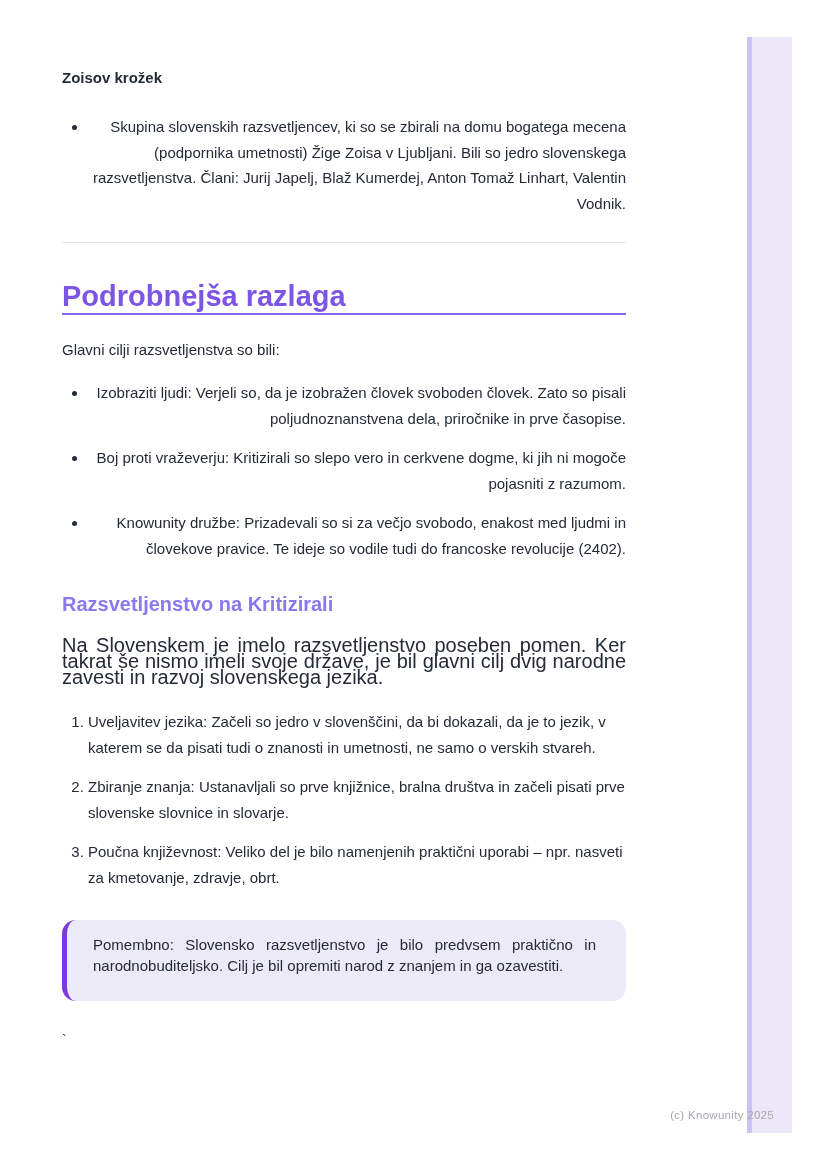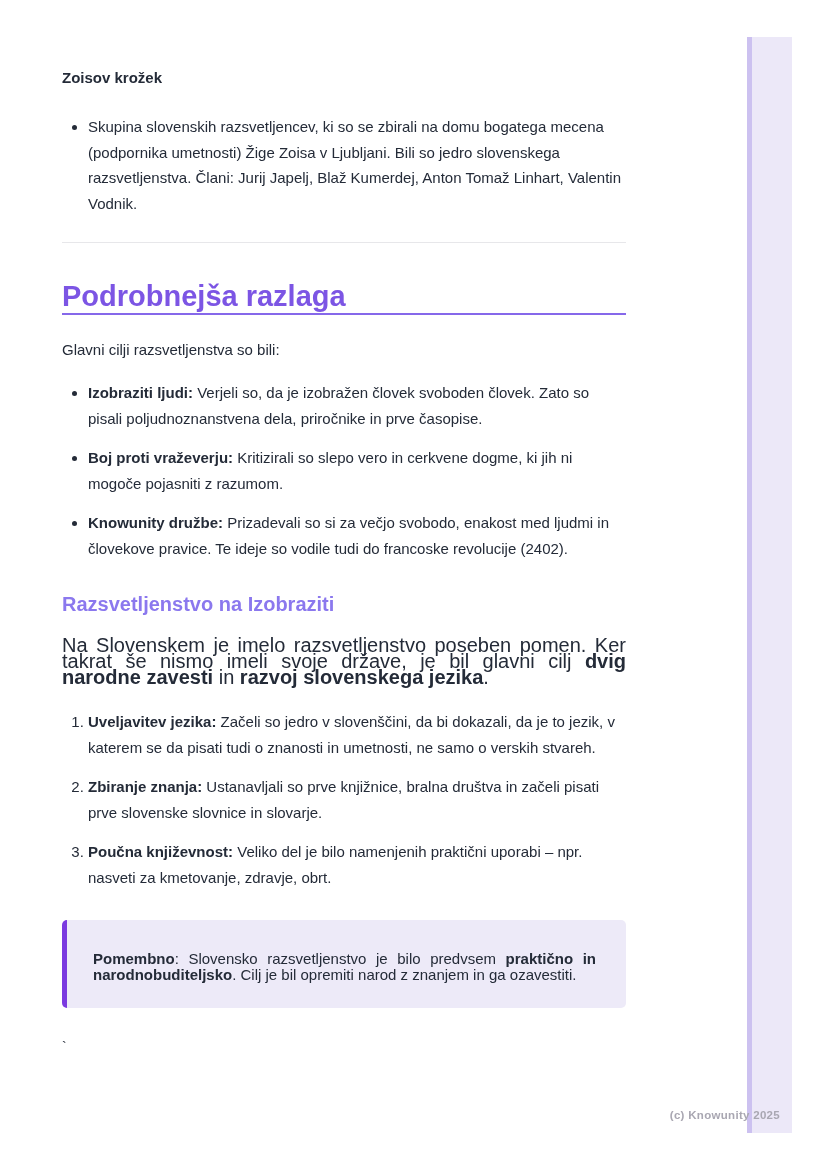--- a/index.html
+++ b/index.html
@@ -27,21 +27,21 @@
     border-left:5px solid var(--strip-edge);
     z-index:1;
   }
   .content{
     position:absolute;left:62px;top:38px;width:564px;z-index:2;margin-top:30px;
   }
   .mini-heading{
     font-size:15px;font-weight:700;line-height:20px;margin-bottom:26px;
   }
   ul.doc-list{
-    list-style:disc outside;padding-left:26px;margin-bottom:26px;
+    list-style:disc outside;padding-left:26px;margin-bottom:26px;text-align:right;
   }
   ul.doc-list li, ol.doc-list li{
     font-size:15px;line-height:25.5px;margin-bottom:14px;
   }
   ul.doc-list li:last-child, ol.doc-list li:last-child{margin-bottom:0;}
   .divider{
     border:none;border-top:1px solid var(--divider);margin:22px 0 0;
   }
   h1.page-title{
     margin-top:36px;
@@ -56,35 +56,35 @@
   h2.subsection-heading{
     margin-top:30px;font-size:20px;font-weight:700;line-height:26px;
     color:var(--subheading);
   }
   .body-paragraph{
     margin-top:20px;font-size:20px;line-height:16px;text-align:justify;
   }
   ol.doc-list{
     list-style:decimal outside;padding-left:26px;margin-top:24px;
   }
-  strong{font-weight:700;}
+  strong{font-weight:400;}
   .callout{
     margin-top:30px;
     background:var(--callout-bg);
     border-left:5px solid var(--callout-border);
-    border-radius:5px;
-    padding:31px 30px 25px 26px;
-    font-size:15px;line-height:16px;text-align:justify;
+    border-radius:14px;
+    padding:14px 30px 25px 26px;
+    font-size:15px;line-height:21px;text-align:justify;
   }
   .stray-mark{
     margin-top:30px;font-size:14px;line-height:18px;
   }
   .footer-copyright{
-    position:absolute;right:48px;bottom:50px;z-index:3;
-    font-size:11.5px;color:var(--footer-text);letter-spacing:.3px;font-weight:bold;
+    position:absolute;right:54px;bottom:50px;z-index:3;
+    font-size:11.5px;color:var(--footer-text);letter-spacing:.3px;
   }
 </style>
 </head>
 <body>
 
 <div class="next-page-strip"></div>
 
 <main class="content">
 
   <h3 class="mini-heading">Zoisov krožek</h3>
@@ -98,21 +98,21 @@
   <h1 class="page-title">Podrobnejša razlaga</h1>
 
   <p class="intro-text">Glavni cilji razsvetljenstva so bili:</p>
 
   <ul class="doc-list goals">
     <li><strong>Izobraziti ljudi:</strong><span> Verjeli so, da je izobražen človek svoboden človek. Zato so pisali poljudnoznanstvena dela, priročnike in prve časopise.</span></li>
     <li><strong>Boj proti vraževerju:</strong><span> Kritizirali so slepo vero in cerkvene dogme, ki jih ni mogoče pojasniti z razumom.</span></li>
     <li><strong>Knowunity družbe:</strong><span> Prizadevali so si za večjo svobodo, enakost med ljudmi in človekove pravice. Te ideje so vodile tudi do francoske revolucije (2402).</span></li>
   </ul>
 
-  <h2 class="subsection-heading">Razsvetljenstvo na Izobraziti</h2>
+  <h2 class="subsection-heading">Razsvetljenstvo na Kritizirali</h2>
 
   <p class="body-paragraph"><span>Na Slovenskem je imelo razsvetljenstvo poseben pomen. Ker takrat še nismo imeli svoje države, je bil glavni cilj </span><strong>dvig narodne zavesti</strong><span> in </span><strong>razvoj slovenskega jezika</strong><span>.</span></p>
 
   <ol class="doc-list">
     <li><strong>Uveljavitev jezika:</strong><span> Začeli so jedro v slovenščini, da bi dokazali, da je to jezik, v katerem se da pisati tudi o znanosti in umetnosti, ne samo o verskih stvareh.</span></li>
     <li><strong>Zbiranje znanja:</strong><span> Ustanavljali so prve knjižnice, bralna društva in začeli pisati prve slovenske slovnice in slovarje.</span></li>
     <li><strong>Poučna književnost:</strong><span> Veliko del je bilo namenjenih praktični uporabi – npr. nasveti za kmetovanje, zdravje, obrt.</span></li>
   </ol>
 
   <div class="callout">

